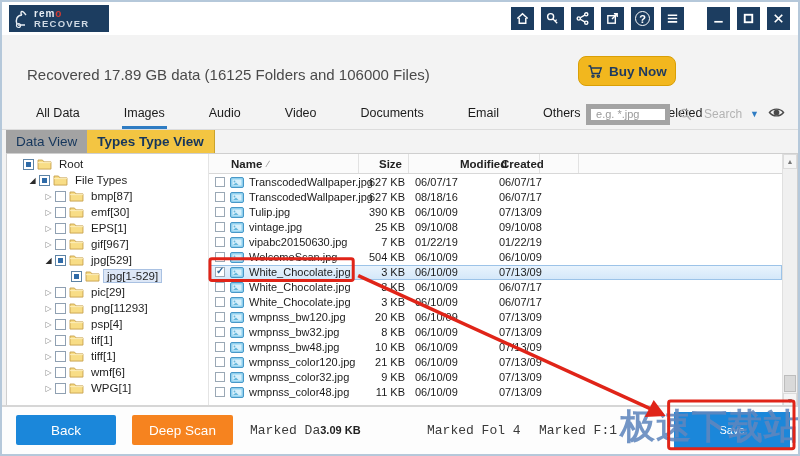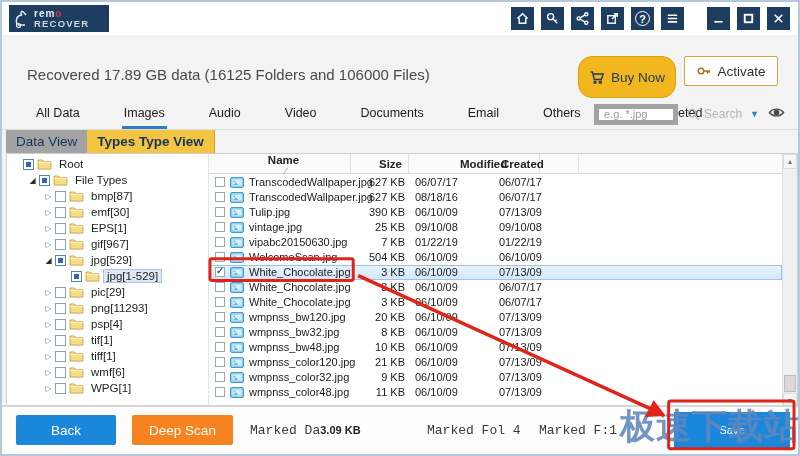--- a/index.html
+++ b/index.html
@@ -21,38 +21,38 @@
   .win-icons { position:absolute; right:8px; top:5px; display:flex; gap:7px; }
   .icon-btn { width:23px; height:23px; background:#1c3d60; display:flex; align-items:center;
               justify-content:center; cursor:pointer; }
   .icon-btn svg { stroke:#fff; fill:none; stroke-width:1.5; width:15px; height:15px; }
   .grp-gap { margin-left:16px; }
   .help-q { color:#fff; font-size:11px; font-weight:bold; border:1.4px solid #fff; border-radius:50%;
             width:15px; height:15px; display:flex; align-items:center; justify-content:center; }
   
   .infobar { position:absolute; left:0; top:33px; right:0; height:64px; background:#f3f3f3; }
   .recovered { position:absolute; left:25px; top:31px; font-size:15px; color:#4a4a4a; }
-  .btn-buy { position:absolute; right:122px; top:21px; width:98px; height:42px; background:#f2b71e;
-             border:1px solid #d99f06; border-radius:14px; color:#1e3a5f; font-size:13.5px; font-weight:normal;
+  .btn-buy { position:absolute; right:122px; top:21px; width:98px; height:30px; background:#f2b71e;
+             border:1px solid #d99f06; border-radius:8px; color:#1e3a5f; font-size:13.5px; font-weight:bold;
              display:flex; align-items:center; justify-content:center; gap:6px; cursor:pointer; }
   .btn-activate { position:absolute; right:20px; top:21px; width:94px; height:30px; background:#fdfdfd;
              border:1px solid #cfa83a; border-radius:2px; color:#333; font-size:13.5px;
              display:flex; align-items:center; justify-content:center; gap:5px; cursor:pointer; }
   
   .tabbar { position:absolute; left:0; top:97px; right:0; height:31px; background:#f3f3f3;
             border-bottom:1px solid #dcdcdc; }
   .tabs { position:absolute; left:32px; top:0; height:100%; display:flex; align-items:stretch; gap:40px; }
   .tab { font-size:12.5px; color:#1b1b1b; display:flex; align-items:center; cursor:pointer;
          border-bottom:3px solid transparent; padding:0 2px; }
   .tab.active { border-bottom-color:#2e7cc3; }
   .searchgrp { position:absolute; right:12px; top:0; height:100%; display:flex; align-items:center; gap:8px; }
   .search-input { width:84px; height:21px; border:5px solid #a3a3a3; background:#fff; font-size:11px;
                   padding:0 5px; color:#333; font-family:"Liberation Sans",sans-serif; }
   .search-input::placeholder { color:#9a9a9a; }
-  .search-lbl { display:flex; align-items:center; gap:3px; color:#b3b3b3; font-size:12px; cursor:pointer; }
+  .search-lbl { display:flex; align-items:center; gap:11px; color:#b3b3b3; font-size:12px; cursor:pointer; }
   .tri { color:#2e7cc3; font-size:9px; cursor:pointer; }
   .eye svg { width:19px; height:13px; }
   
   .viewtabs { position:absolute; left:4px; top:128px; height:23px; display:flex; }
   .vtab { padding:0 10px; font-size:13.5px; line-height:23px; cursor:pointer; color:#15365c; }
   .vtab-data { background:#a3a3a3; }
   .vtab-file { background:#f3c542; font-weight:bold; border-right:1px solid #caa32c; }
   
   .content { position:absolute; left:4px; top:151px; width:792px; height:256px; background:#fff;
              border:1px solid #cfcfcf; }
@@ -66,21 +66,21 @@
   .cb.filled { background:#2f6ba8; box-shadow: inset 0 0 0 2px #fff; border-color:#5d83a5; }
   .folder-ic { width:15px; height:12px; flex:none; margin-right:3px; }
   .tree-label { padding:0 3px; border:1px solid transparent; white-space:nowrap; }
   .tree-item.selected .tree-label { background:#dde7f6; border-color:#a9c1e2; }
   
   .table { position:absolute; left:202px; top:0; right:0; bottom:0; }
   .thead { position:absolute; left:0; right:15px; top:0; height:20px; background:#fbfbfb;
            border-bottom:1px solid #d8d8d8; font-size:11.5px; font-weight:bold; }
   .th { position:absolute; top:0; bottom:0; border-right:1px solid #e2e2e2; display:flex;
         align-items:center; padding:0 6px; cursor:pointer; }
-  .th-name { left:8px; width:134px;flex-direction:column; }
+  .th-name { left:16px; width:134px; }
   .th-size { left:134px; width:66px; justify-content:flex-end; }
   .th-mod  { left:200px; width:86px;margin-left:45px; }
   .th-crt  { left:286px; width:84px; }
   .th-blank{ left:370px; width:204px; border-right:none; }
   .sort { font-size:9px; color:#888; font-weight:normal; margin-left:5px; }
   .tbody { position:absolute; left:0; right:15px; top:21px; bottom:0; }
   .row { position:relative; height:15px; font-size:11px; color:#1c1c1c; cursor:pointer; }
   .row.selected { background:linear-gradient(#eaf4fd,#d3e7f9); outline:1px solid #9cc3e8; outline-offset:-1px; }
   .rcb { position:absolute; left:6px; top:2px; width:10px; height:10px; border:1px solid #9aa8b5; background:#fff; }
   .rcb.checked::after { content:"✓"; position:absolute; top:-3px; left:0px; font-size:10px;
@@ -186,27 +186,20 @@
   <div class="infobar">
     <div class="recovered">Recovered 17.89 GB data (16125 Folders and 106000 Files)</div>
     <div class="btn-buy">
       <svg width="16" height="15" viewBox="0 0 16 15" fill="none" stroke="#1e3a5f" stroke-width="1.4">
         <path d="M1.5 2 h2 l1.8 7.5 h7 l1.9-5.5 H4.6"></path>
           <circle cx="6" cy="12.3" r="1.1"></circle>
           <circle cx="11.3" cy="12.3" r="1.1"></circle>
       </svg>
       <span>Buy Now</span>
     </div>
-    <div class="btn-activate">
-      <svg width="16" height="14" viewBox="0 0 16 14" fill="none" stroke="#9a7a20" stroke-width="1.4">
-        <circle cx="5" cy="7" r="2.8"></circle>
-          <path d="M7.8 7 H14 M11.4 7 V9.6 M13.2 7 V9"></path>
-      </svg>
-      <span>Activate</span>
-    </div>
   </div>
 
   <div class="tabbar">
     <div class="tabs">
 
         <div class="tab">All Data</div>
 
         <div class="tab active">Images</div>
 
         <div class="tab">Audio</div>

